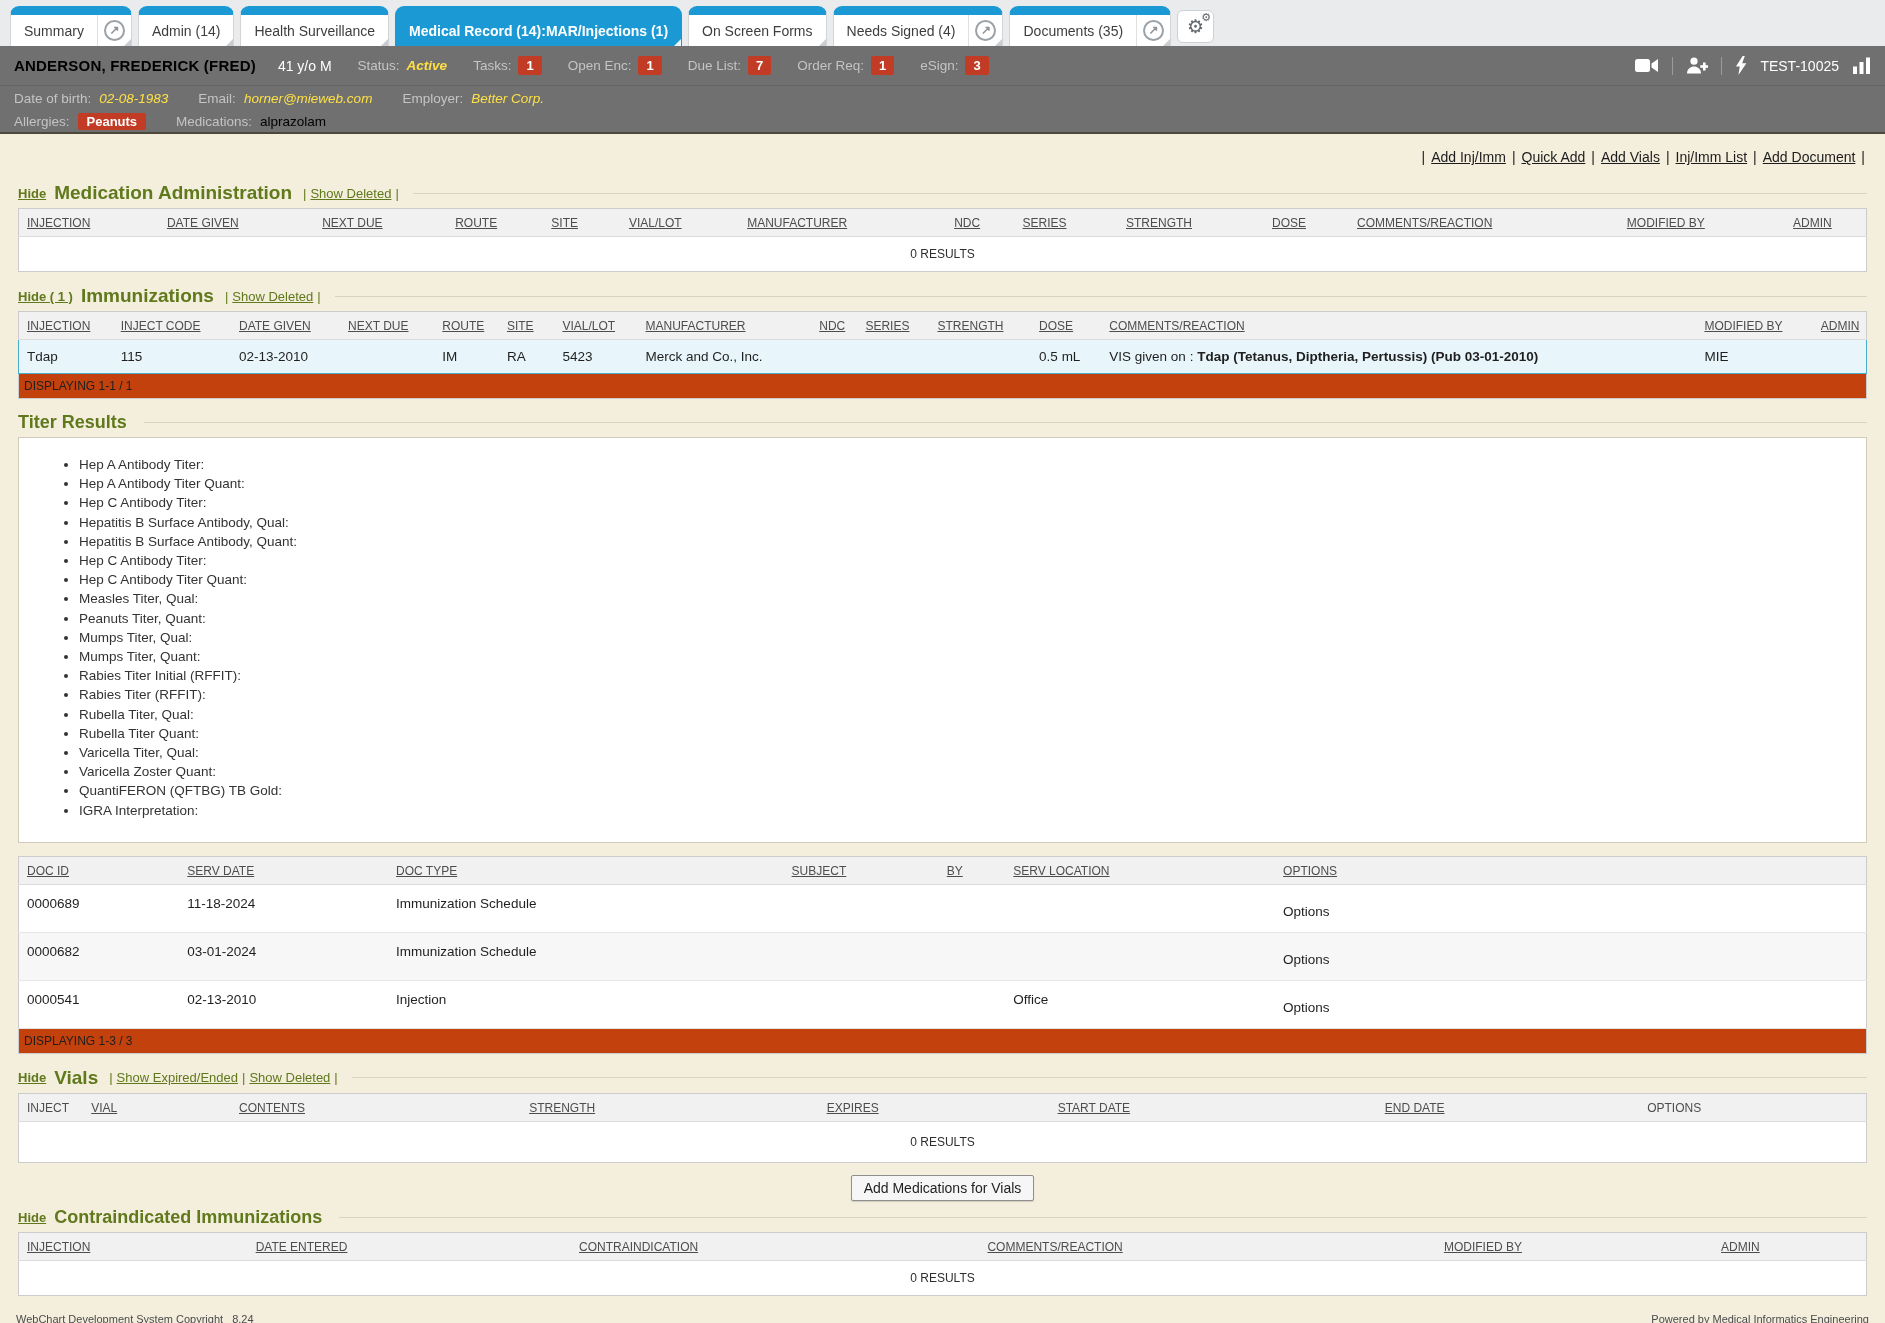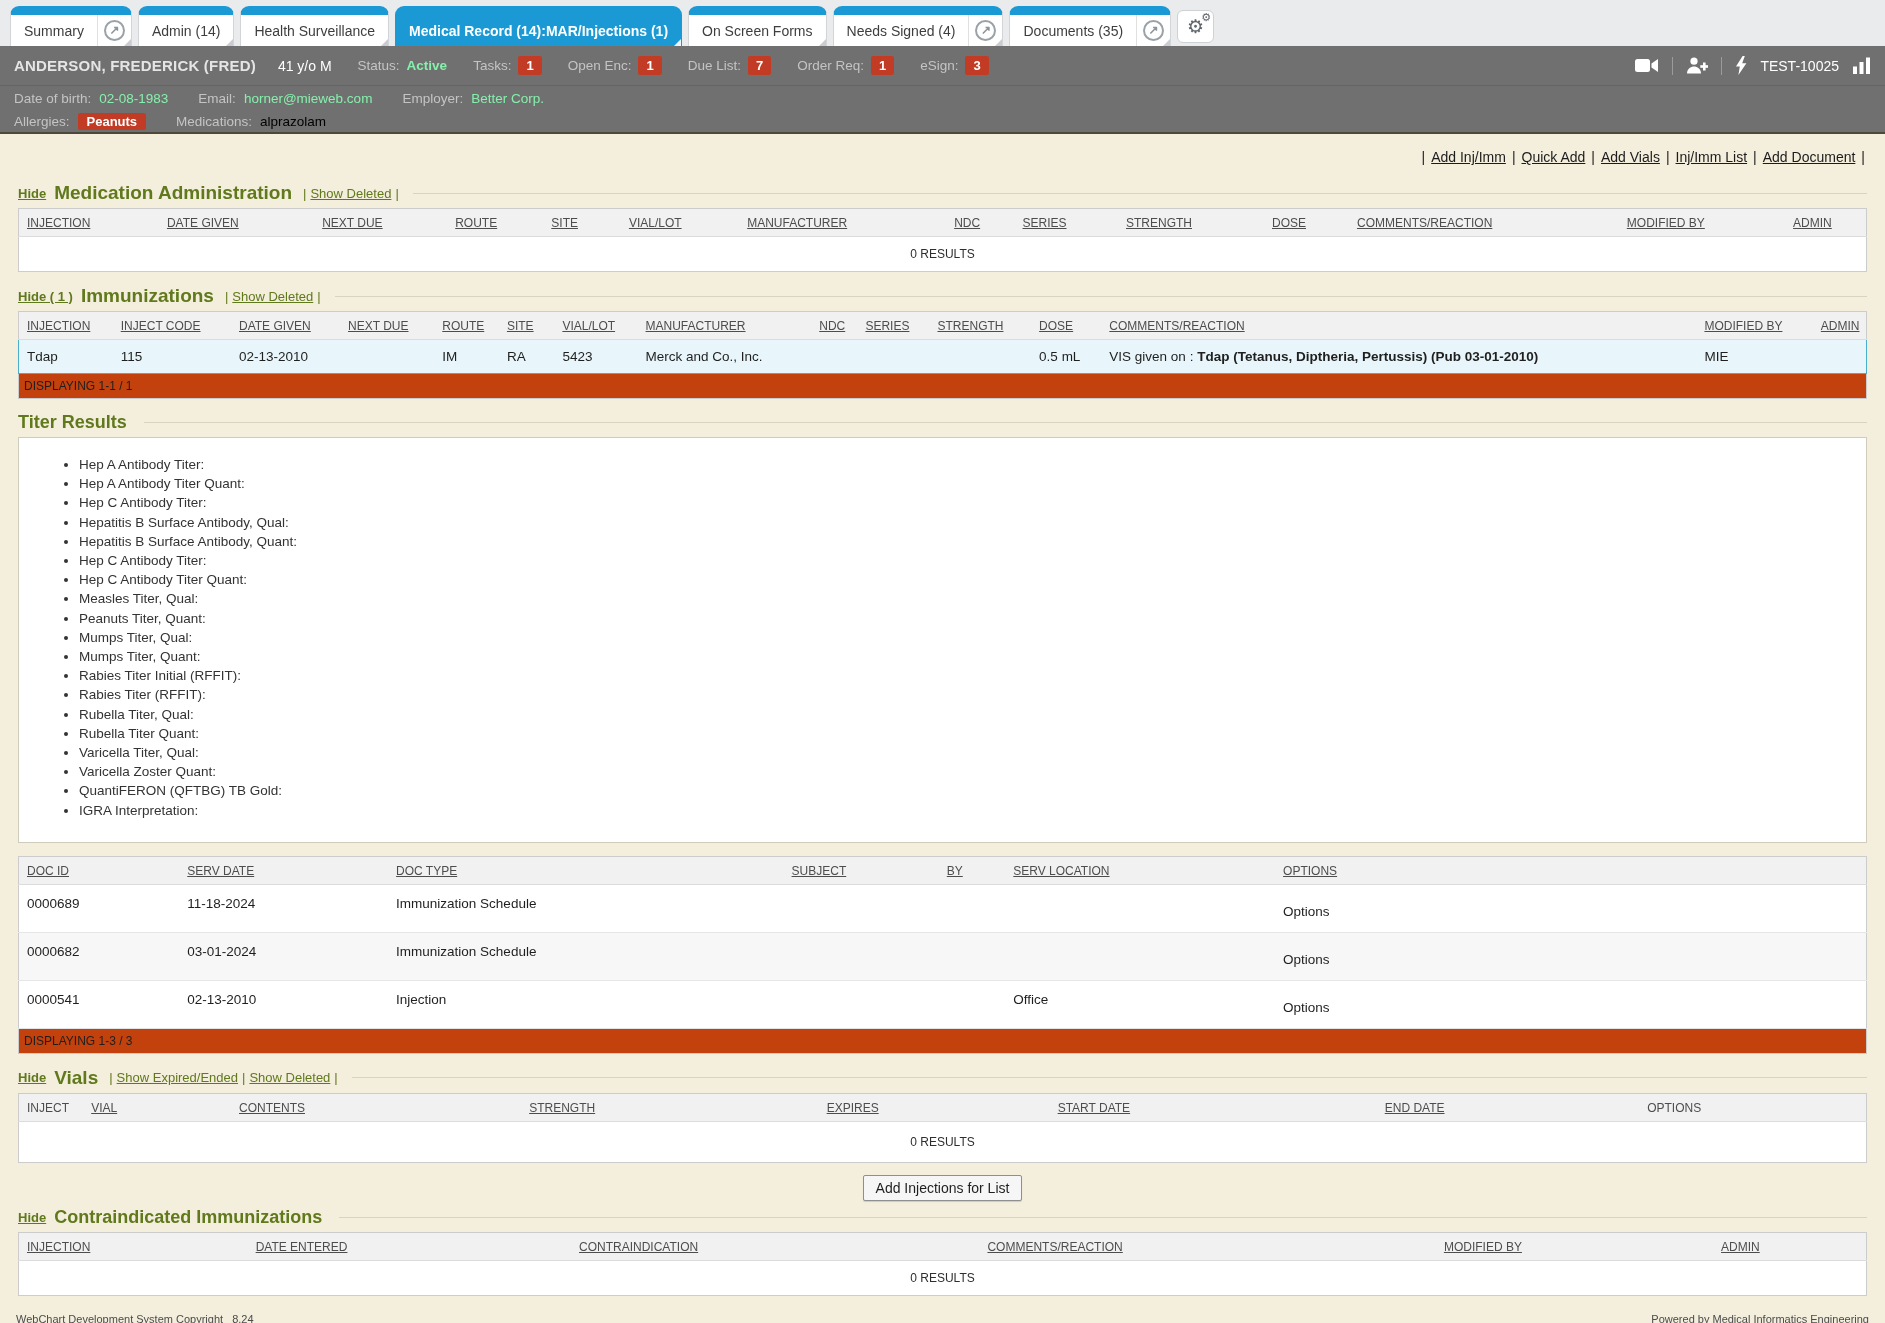--- a/index.html
+++ b/index.html
@@ -29,25 +29,25 @@
   .popup-circle { width:21px; height:21px; border:2px solid #9aa2a8; border-radius:50%; color:#8b949b;
     font-size:12px; line-height:17px; text-align:center; font-weight:bold; }
   .gear-tab { background:#fff; border:1px solid #ced2d5; border-radius:6px; height:33px; margin-bottom:3px;
     display:flex; align-items:center; padding:0 9px; cursor:pointer; }
   .gear-glyph { font-size:19px; color:#5f666c; position:relative; }
   .gear-glyph .gear-small { position:absolute; font-size:11px; top:-4px; right:-7px; }
 
   
   .phead { background:#707070; border-bottom:2px solid #4c483c; }
   .ph-row1 { height:39px; display:flex; align-items:center; padding:0 14px; }
-  .ph-name { color:#e5e5e5; font-size:15px; font-weight:bold; letter-spacing:.2px; }
+  .ph-name { color:#000000; font-size:15px; font-weight:bold; letter-spacing:.2px; }
   .ph-agesex { color:#fff; font-size:14px; margin-left:22px; }
   .ph-group { margin-left:26px; display:flex; align-items:center; gap:7px; }
   .ph-label { color:#c4c4c4; font-size:13.5px; }
-  .ph-value { color:#86efac; font-size:13.5px; font-weight:bold; }
+  .ph-value { color:#fde047; font-size:13.5px; font-weight:bold;font-style:italic; }
   .hbadge { background:#c13b25; color:#fff; font-size:13px; font-weight:bold; padding:2px 8px; border-radius:2px; cursor:pointer; }
   .ph-right { margin-left:auto; display:flex; align-items:center; gap:13px; }
   .vdiv { width:1px; height:18px; background:#9b9b9b; }
   .ph-id { color:#fff; font-size:14px; }
   .icon-btn { display:flex; align-items:center; cursor:pointer; }
   .ph-row2 { height:25px; display:flex; align-items:center; padding:0 14px; gap:8px; border-top:1px solid #646464; }
   .ph-row3 { height:22px; display:flex; align-items:center; padding:0 14px; gap:8px; }
   .ph-sep { width:14px; }
   .med-yellow { color:#000000; font-size:13.5px; cursor:pointer; }
   .allergy-badge { background:#c13b25; color:#fff; font-size:13px; font-weight:bold; padding:1px 9px; border-radius:2px; cursor:pointer; }
@@ -463,21 +463,21 @@
       <th>START DATE</th>
       <th>END DATE</th>
       <th class="nosort">OPTIONS</th>
     </tr>
     <tr class="empty vials-empty">
       <td colspan="8">0 RESULTS</td>
     </tr>
   </tbody>
     </table>
   <div class="btn-row">
-    <button class="add-vials-btn">Add Injections for List</button>
+    <button class="add-vials-btn">Add Medications for Vials</button>
   </div>
 </div>
 
 <div class="section" style="margin-top:6px">
   <div class="sec-head">
     <span class="sec-hide">Hide</span>
     <span class="sec-title small">Contraindicated Immunizations</span>
     <span class="sec-rule"></span>
   </div>
   <table class="grid">

